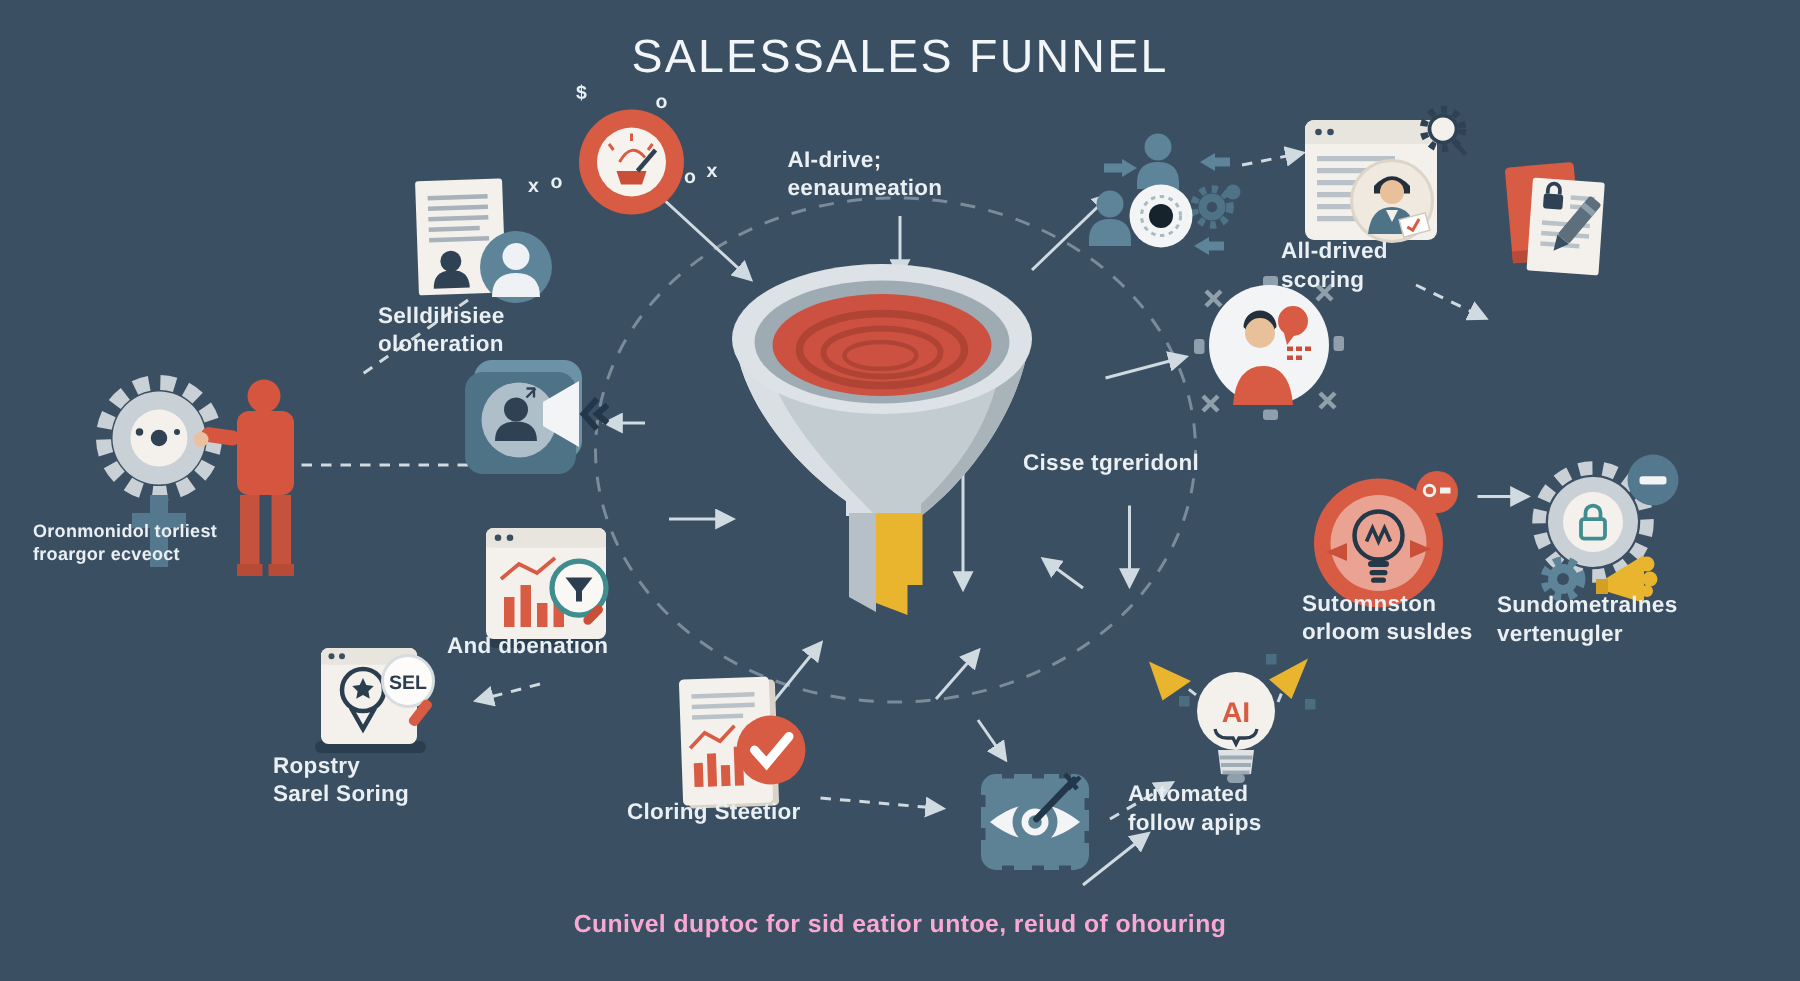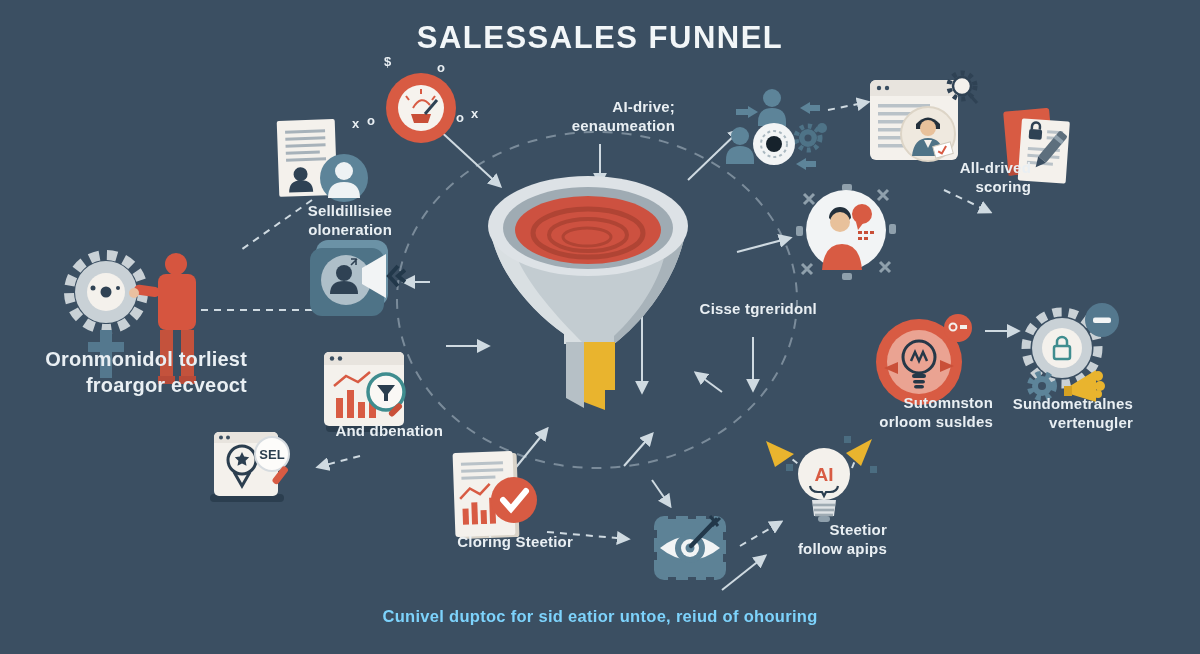--- a/index.html
+++ b/index.html
@@ -1,24 +1,24 @@
 <!DOCTYPE html>
 <html><head>
 <meta charset="utf-8">
 <style>
   html,body{margin:0;padding:0;background:#2e3f50;}
   .canvas{position:relative;width:1200px;height:654px;background:#3B4F62;overflow:hidden;
           font-family:"Liberation Sans",sans-serif;}
   .abs{position:absolute;}
   .title{position:absolute;left:0;right:0;top:20px;text-align:center;color:#F2F6F8;
-         font-size:31px;font-weight:700;letter-spacing:1.5px;}
+         font-size:31px;font-weight:400;letter-spacing:1.5px;}
   .label{position:absolute;color:#E9EFF3;font-weight:700;font-size:15px;line-height:1.28;
-         text-align:right;white-space:pre-line;letter-spacing:.2px;}
-  .label.big{font-size:20px;}
-  .caption{position:absolute;left:250px;top:607px;width:700px;text-align:center;color:#7dd3fc;
+         text-align:left;white-space:pre-line;letter-spacing:.2px;}
+  .label.big{font-size:12px;}
+  .caption{position:absolute;left:250px;top:607px;width:700px;text-align:center;color:#f9a8d4;
            font-weight:700;font-size:16.5px;letter-spacing:.3px;}
   .doodle{position:absolute;color:#E9EFF3;font-weight:700;font-size:13px;}
 </style>
 </head>
 <body>
 
 <div class="canvas">
 
   <svg class="abs" style="left:0;top:0" width="1200" height="654">
     <defs>
@@ -396,27 +396,29 @@
         <path d="M28,74 h20"></path>
         <path d="M29,79 h18"></path>
     </g>
     <rect x="32" y="80" width="12" height="6" rx="3" fill="#8FA0AC"></rect>
   </svg>
 
   <div class="label" style="left:252px;top:201px;width:140px">Selldillisiee
 oloneration</div>
   <div class="label" style="left:525px;top:97px;width:150px">AI-drive;
 eenaumeation</div>
-  <div class="label" style="left:906px;top:158px;width:125px">All-drived
+  <div class="label" style="left:854px;top:158px;width:125px">All-drived
 scoring</div>
   <div class="label big" style="left:22px;top:347px;width:225px">Oronmonidol torliest
 froargor ecveoct</div>
   <div class="label" style="left:682px;top:299px;width:135px">Cisse tgreridonl</div>
   <div class="label" style="left:868px;top:393px;width:125px">Sutomnston
 orloom susldes</div>
   <div class="label" style="left:998px;top:394px;width:135px">Sundometralnes
 vertenugler</div>
   <div class="label" style="left:298px;top:421px;width:145px">And dbenation</div>
+  <div class="label" style="left:182px;top:501px;width:125px">Ropstry
+Sarel Soring</div>
   <div class="label" style="left:418px;top:532px;width:155px">Cloring Steetior</div>
-  <div class="label" style="left:752px;top:520px;width:135px">Steetior
+  <div class="label" style="left:752px;top:520px;width:135px">Automated
 follow apips</div>
 
 </div>
 
 </body></html>

